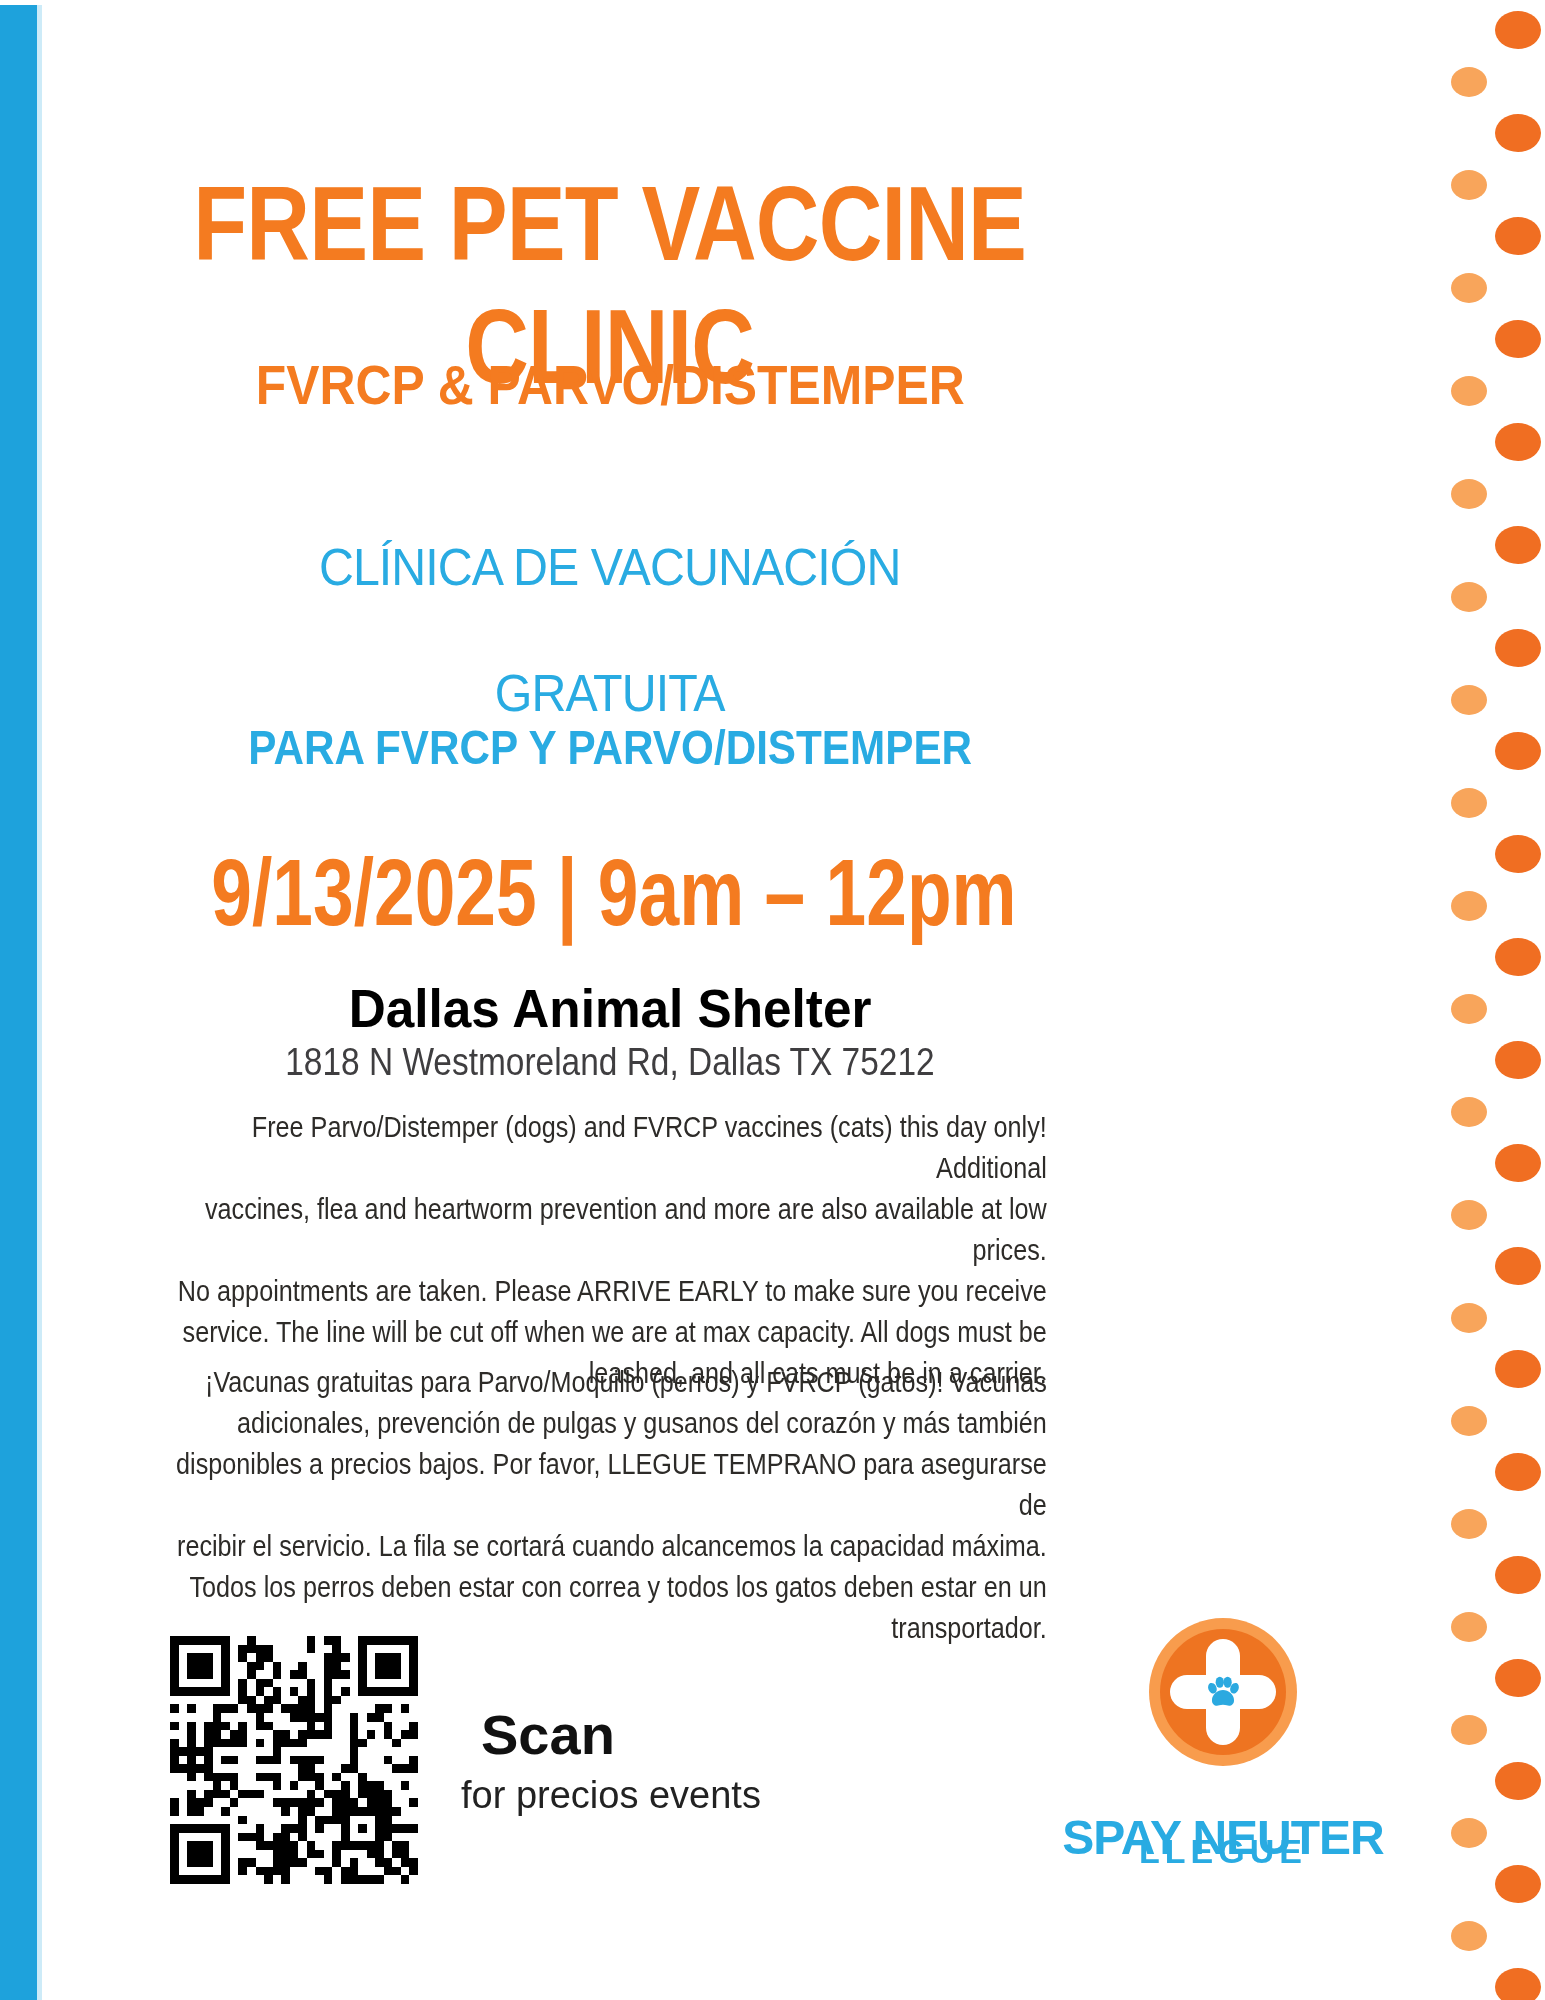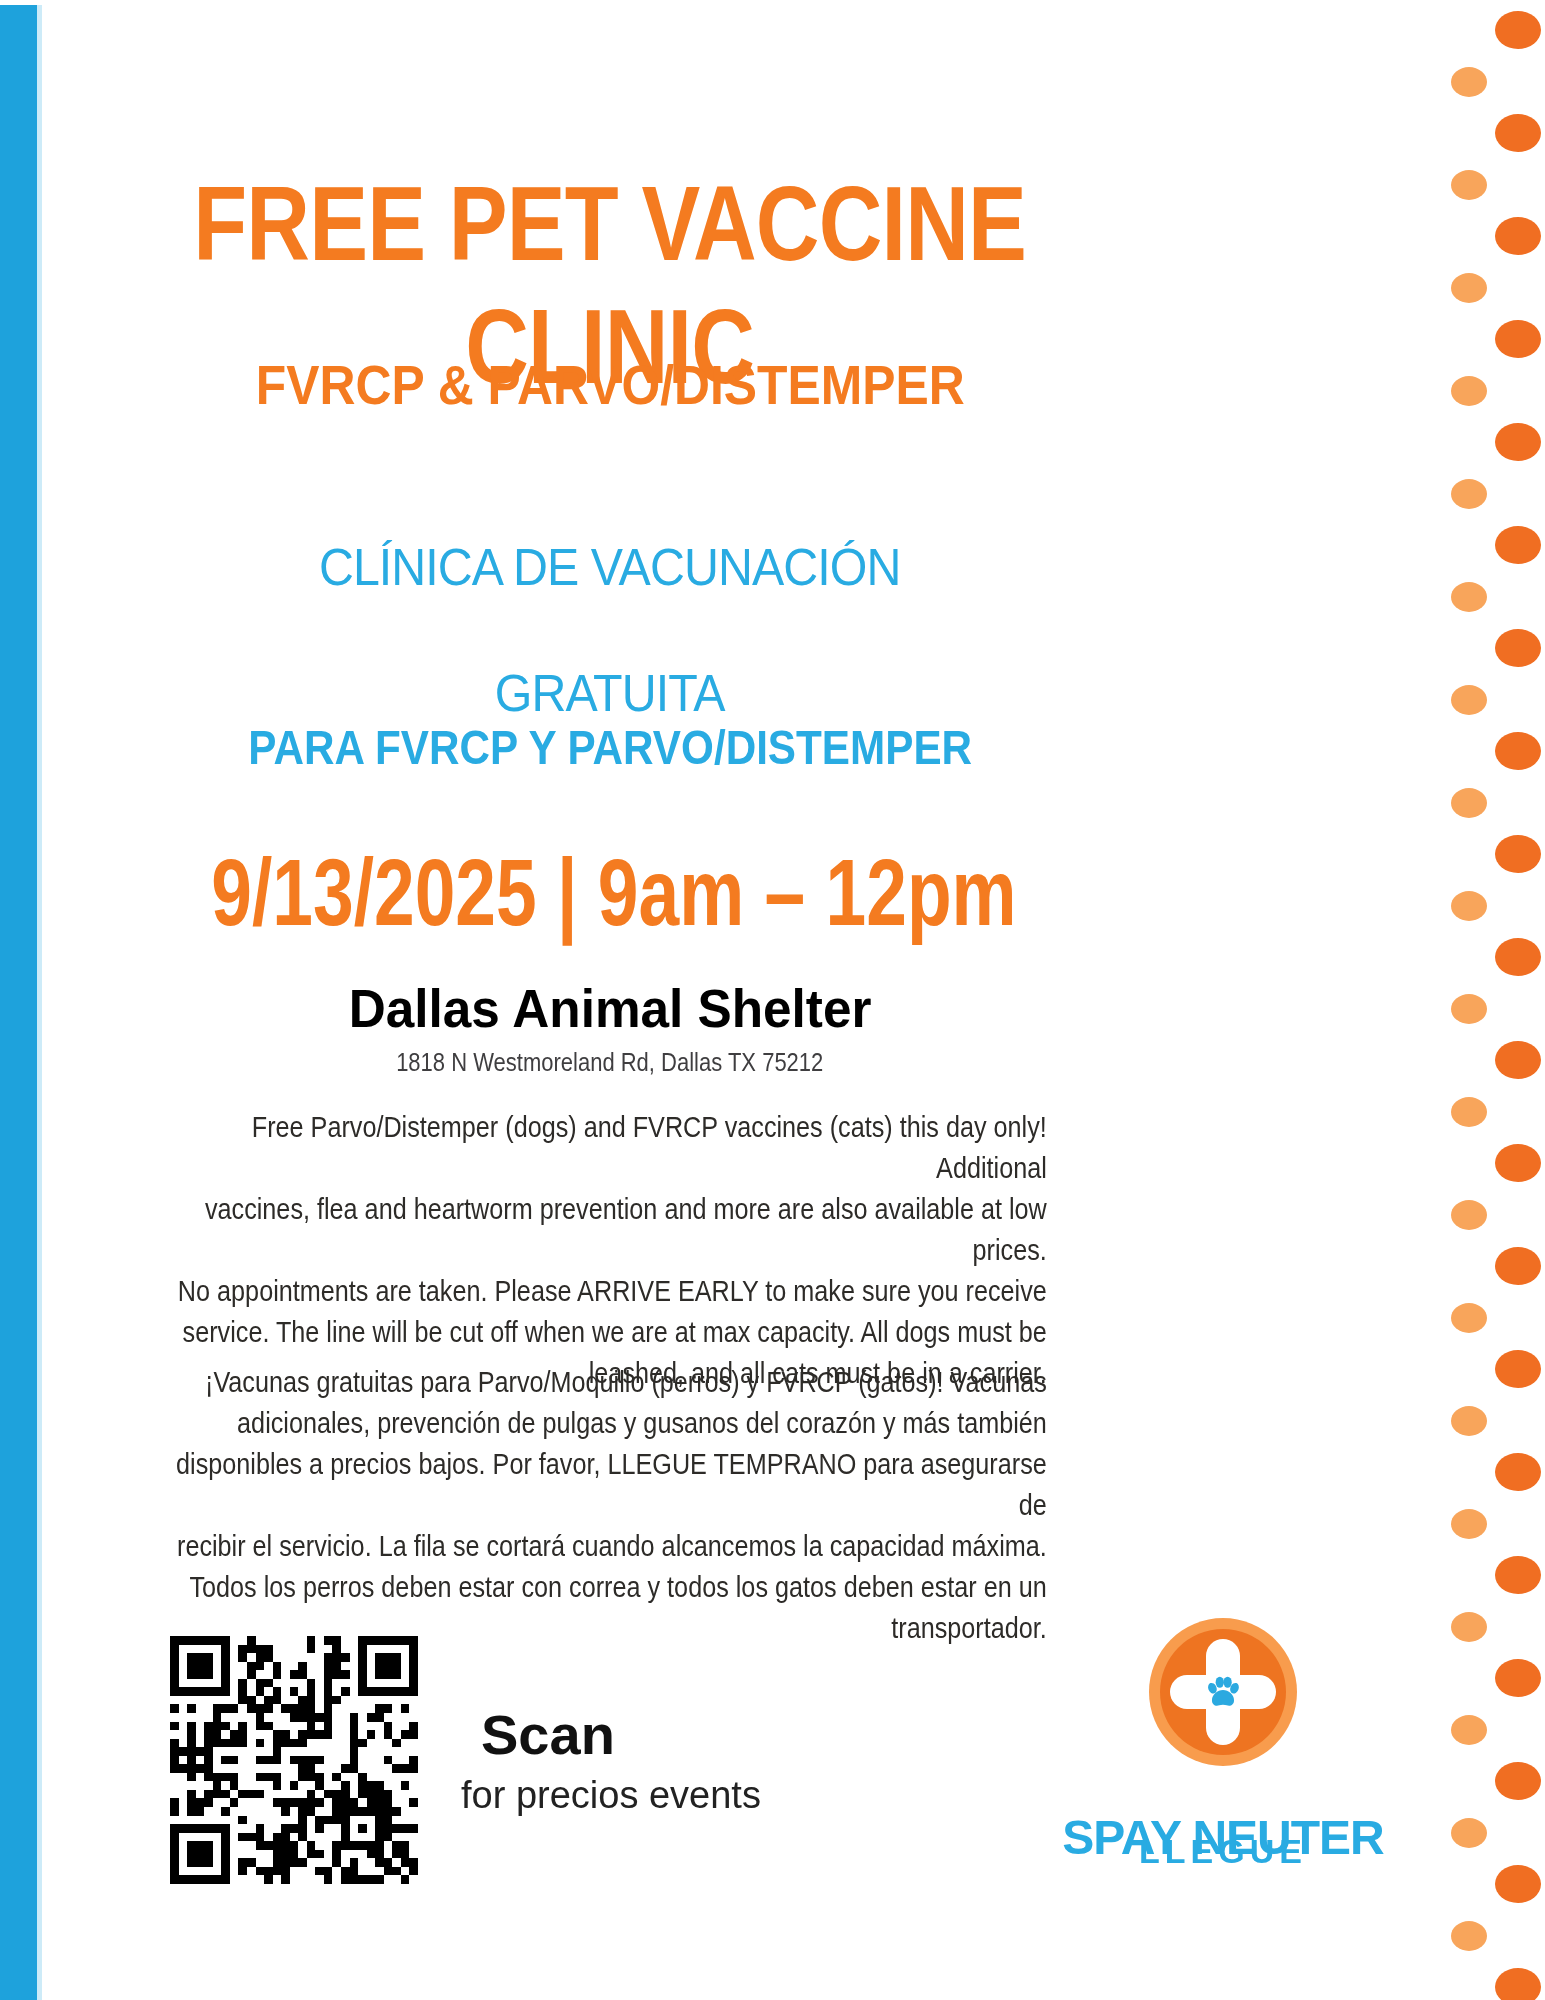--- a/index.html
+++ b/index.html
@@ -36,21 +36,21 @@
   .subtitle-es{position:absolute;left:0;top:709px;width:100%;
     font-size:48px;line-height:60px;font-weight:bold;color:var(--blue,#29ABE2);margin-top:9px;}
   .subtitle-es .cond{transform:scaleX(0.88);}
   .date-line{position:absolute;left:4px;top:842px;width:100%;
     font-size:95px;line-height:100px;font-weight:bold;color:var(--orange,#F47B20);}
   .date-line .cond{transform:scaleX(0.77);}
   .venue{position:absolute;left:0;top:976px;width:100%;
     font-size:54px;line-height:64px;font-weight:bold;color:#000000;}
   .venue .cond{transform:scaleX(0.95);}
   .address{position:absolute;left:0;top:1038px;width:100%;
-    font-size:25px;line-height:48px;color:#3f3e40;}
+    font-size:38px;line-height:48px;color:#3f3e40;}
   .address .cond{transform:scaleX(0.88);}
   .body-par{position:absolute;left:50px;width:1040px;
     font-size:30px;line-height:41px;color:#2d2b28;text-align:right;}
   .body-par .cond{transform:scaleX(0.84);width:100%;}
   .body-en{top:1106px;}
   .body-es{top:1361px;}
   
   .qr{left:170px;top:1636px;width:248px;height:248px;}
   .qr svg{display:block;width:248px;height:248px;shape-rendering:crispEdges;}
   .scan-title{left:481px;top:1705px;font-size:56px;line-height:60px;font-weight:bold;color:#111111;}

